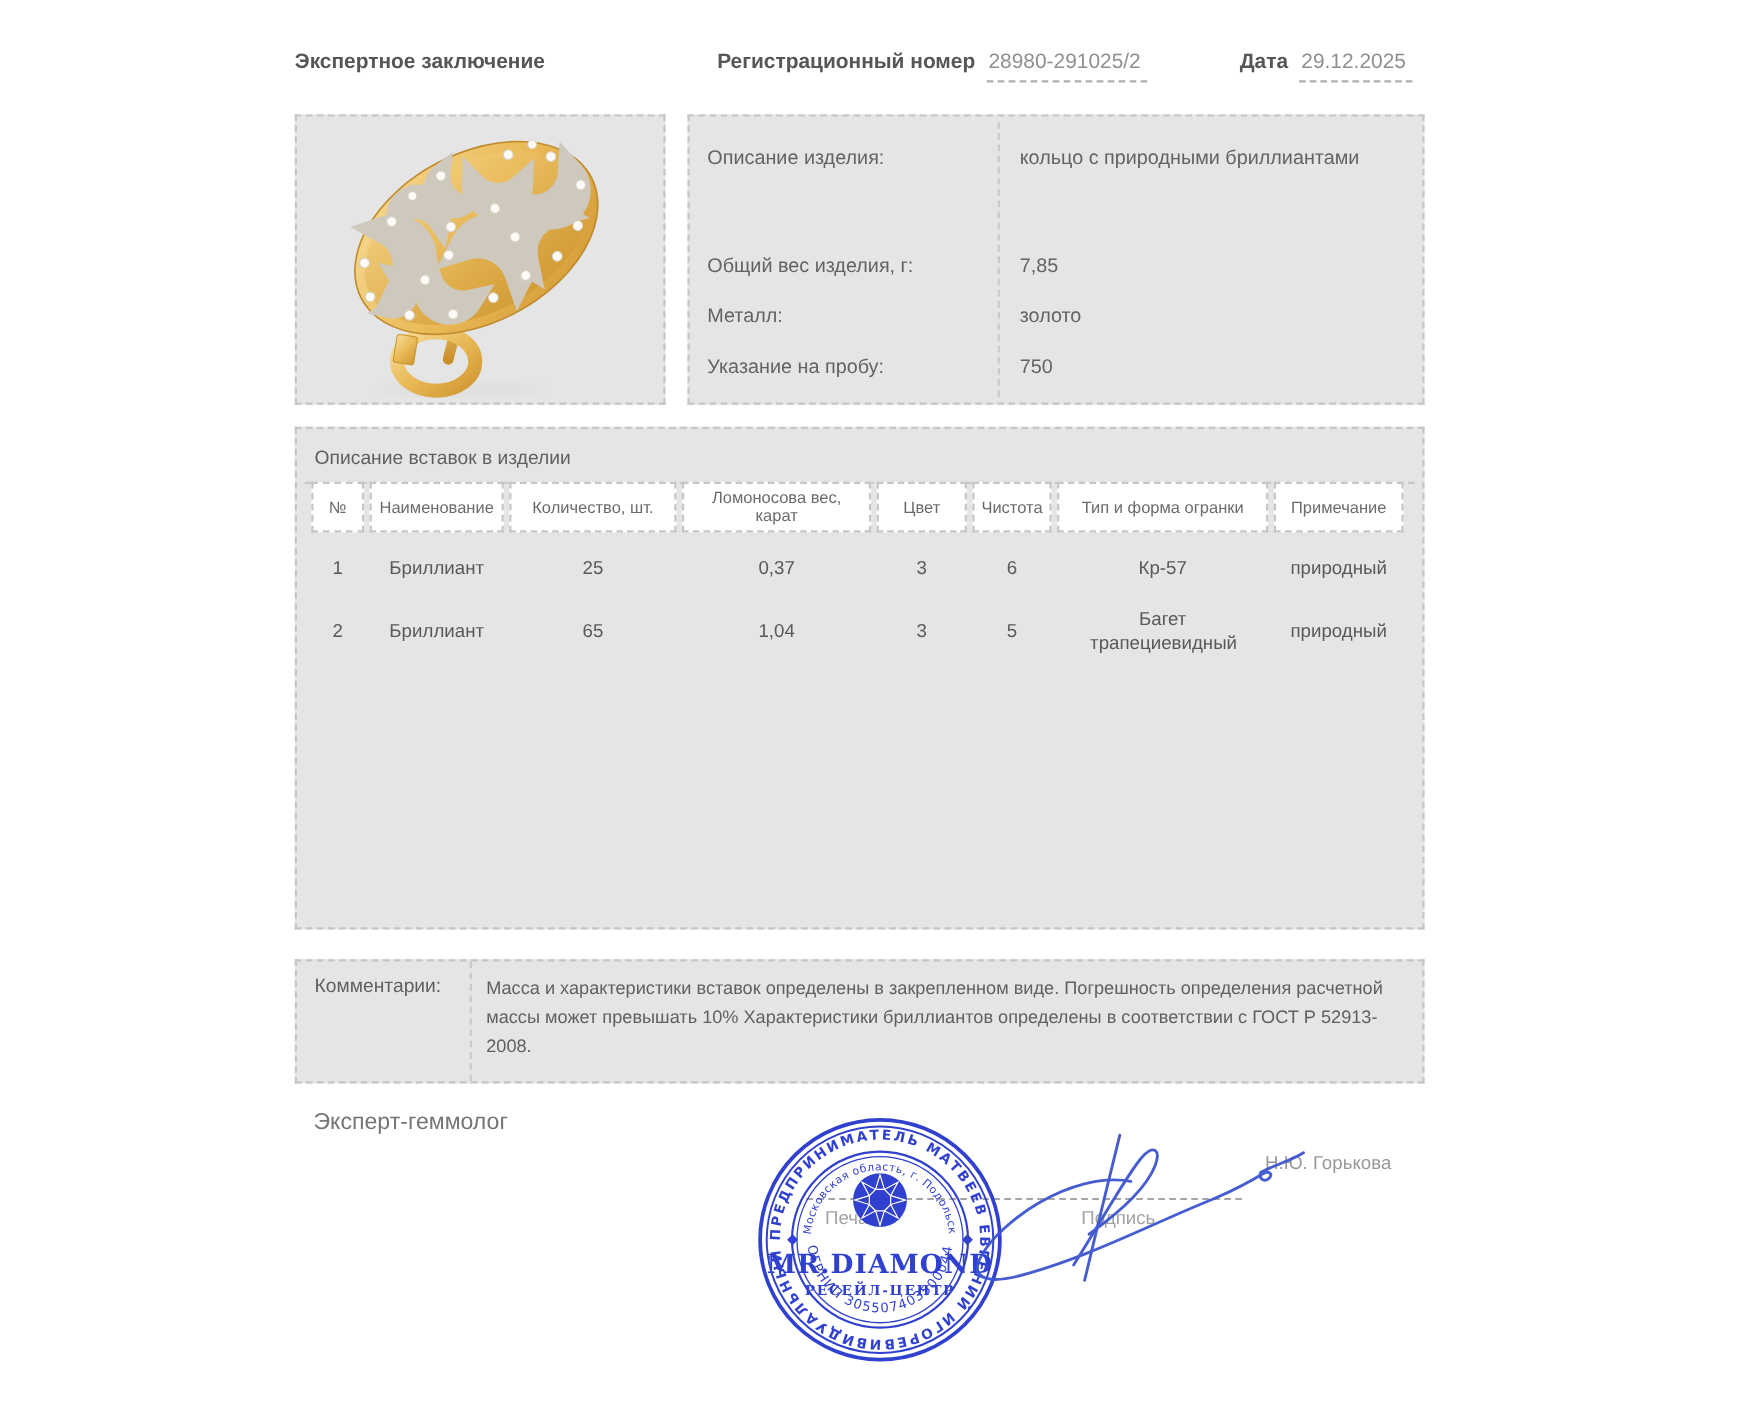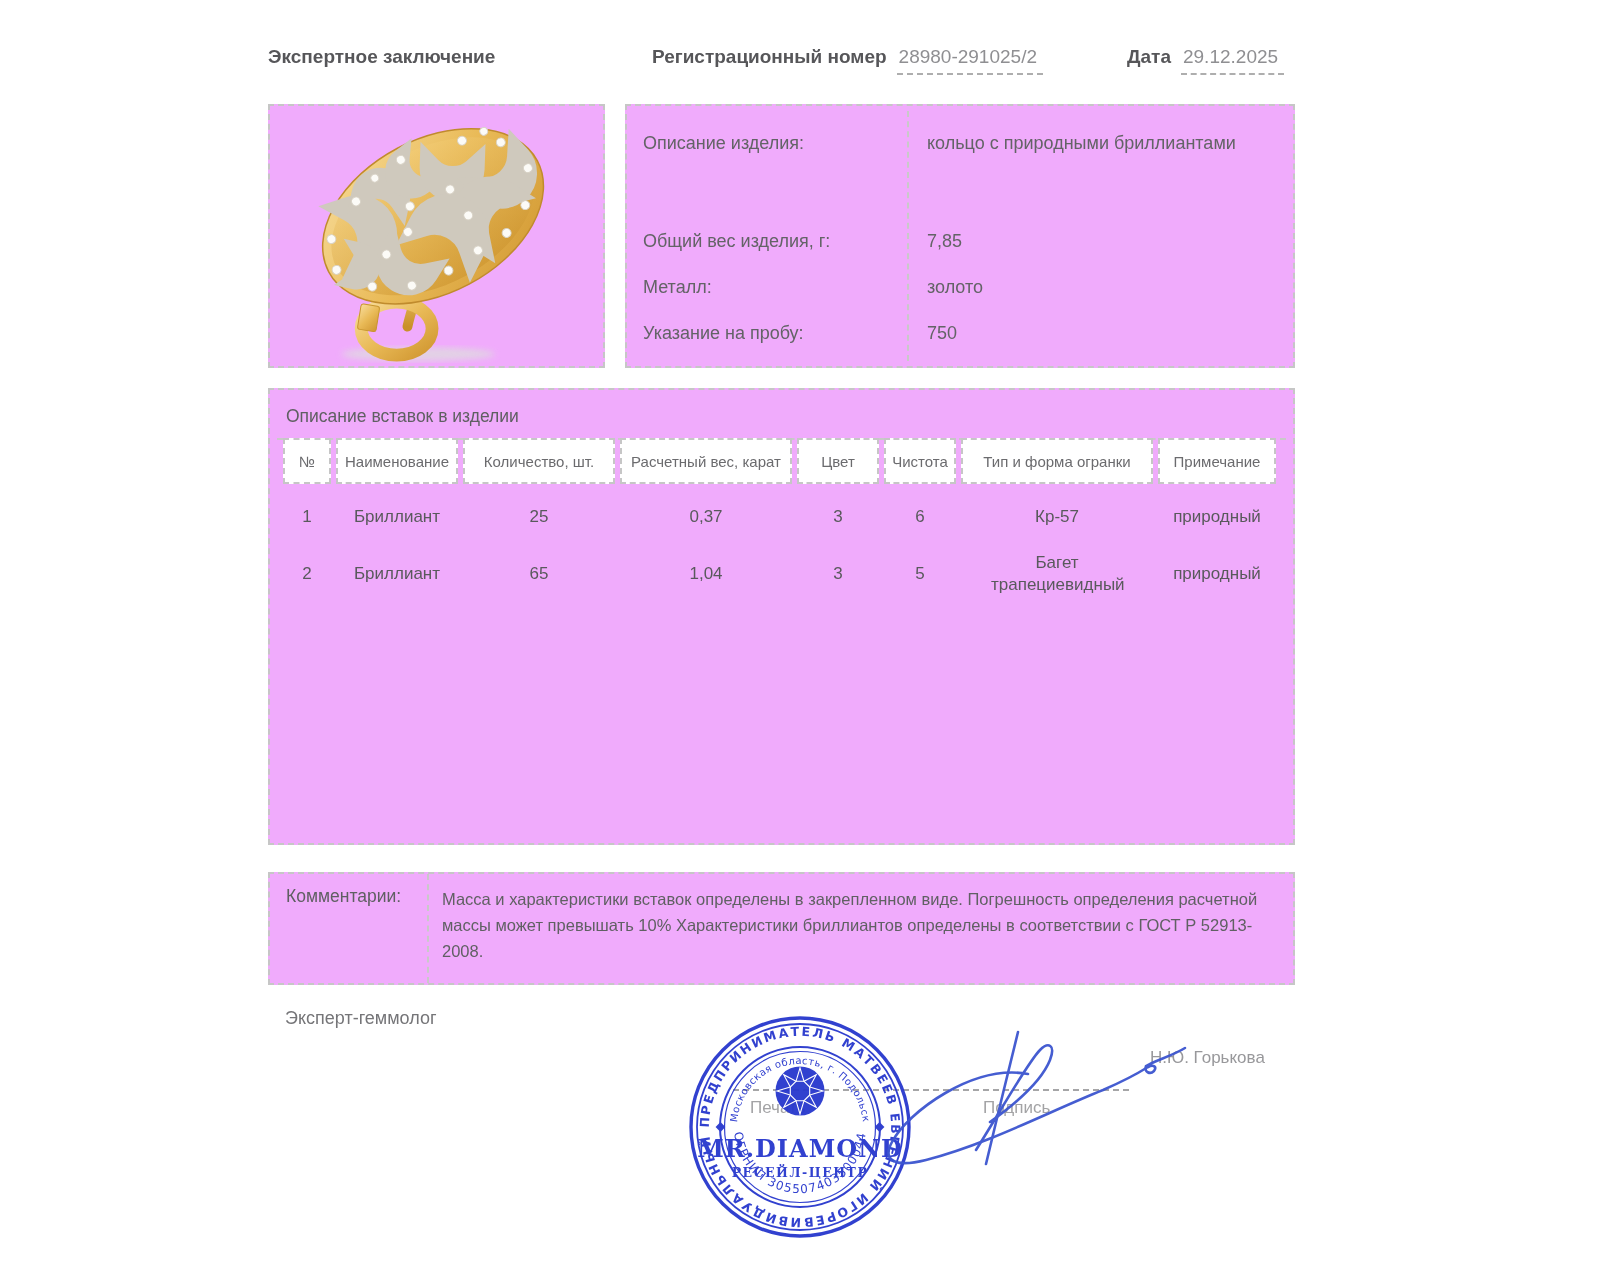--- a/index.html
+++ b/index.html
@@ -9,21 +9,21 @@
     font-family:"Liberation Sans", sans-serif; color:#606063; overflow:hidden;
   }
   .abs { position:absolute; }
 
   
   .hdr { font-size:19px; color:#8f8f92; white-space:nowrap; }
   .hdr b { color:#565659; font-weight:bold; }
   .dash-under { display:inline-block; padding:0 6px 5px 2px; border-bottom:2px dashed #aeaeae; margin-left:10px; color:#8f8f92; }
 
   
-  .dbox { border:2px dashed #c6c6c6; background:#f0abfc; }
+  .dbox { border:2px dashed #c6c6c6; background:#e5e5e5; }
 
   
   .desc-divider { position:absolute; left:280px; top:5px; bottom:5px; border-left:2px dashed #c9c9c9; }
   .desc-row { position:absolute; font-size:18px; color:#636366; line-height:26px; white-space:nowrap; }
   .desc-label { position:absolute; left:16px; }
   .desc-value { position:absolute; left:300px; }
 
   
   .inserts-title { position:absolute; left:16px; top:16px; font-size:17.5px; color:#5f5f62; }
   .tbl-topline { position:absolute; left:7px; right:7px; top:48px; border-top:2px dashed #c9c9c9; }
@@ -39,21 +39,21 @@
   .cellwrap { display:inline-block; max-width:132px; line-height:22px; }
   .totals { position:absolute; left:16px; right:14px; top:228px; display:flex; justify-content:space-between;
             font-size:17.5px; color:#59595c; }
 
   
   .comm-divider { position:absolute; left:157px; top:0; bottom:0; border-left:2px dashed #c9c9c9; }
   .comm-label { position:absolute; left:16px; top:12px; font-size:17.5px; color:#5f5f62; }
   .comm-text { position:absolute; left:172px; top:12px; width:850px; font-size:16.5px; line-height:26px; color:#606063; }
 
   
-  .expert-title { font-size:18px; color:#757578; }
+  .expert-title { font-size:21px; color:#757578; }
   .expert-cert { font-size:15px; line-height:21px; color:#8b8b8e; margin-top:8px; }
   .sign-line { position:absolute; left:733px; top:1089px; width:396px; border-top:2px dashed #a5a5a7; z-index:1; }
   .ph-label { position:absolute; font-size:17px; color:#a3a3a5; z-index:1; }
   .expert-name { position:absolute; left:1150px; top:1048px; font-size:17px; color:#98989b; }
   .stamp-wrap { position:absolute; left:688px; top:1015px; width:224px; height:224px; z-index:2; opacity:.95; }
   .sig-wrap { position:absolute; left:878px; top:1022px; width:320px; height:150px; z-index:3; }
 </style>
 </head>
 <body>
 
@@ -169,21 +169,21 @@
         <col style="width:82px">
           <col style="width:72px">
           <col style="width:192px">
           <col style="width:118px">
       </colgroup>
       <thead>
         <tr>
           <th>№</th>
           <th>Наименование</th>
           <th>Количество, шт.</th>
-          <th>Расчетный вес, карат</th>
+          <th>Ломоносова вес, карат</th>
           <th>Цвет</th>
           <th>Чистота</th>
           <th>Тип и форма огранки</th>
           <th>Примечание</th>
         </tr>
       </thead>
       <tbody>
         <tr class="r1">
           <td>1</td>
           <td class="cell-name">Бриллиант</td>

